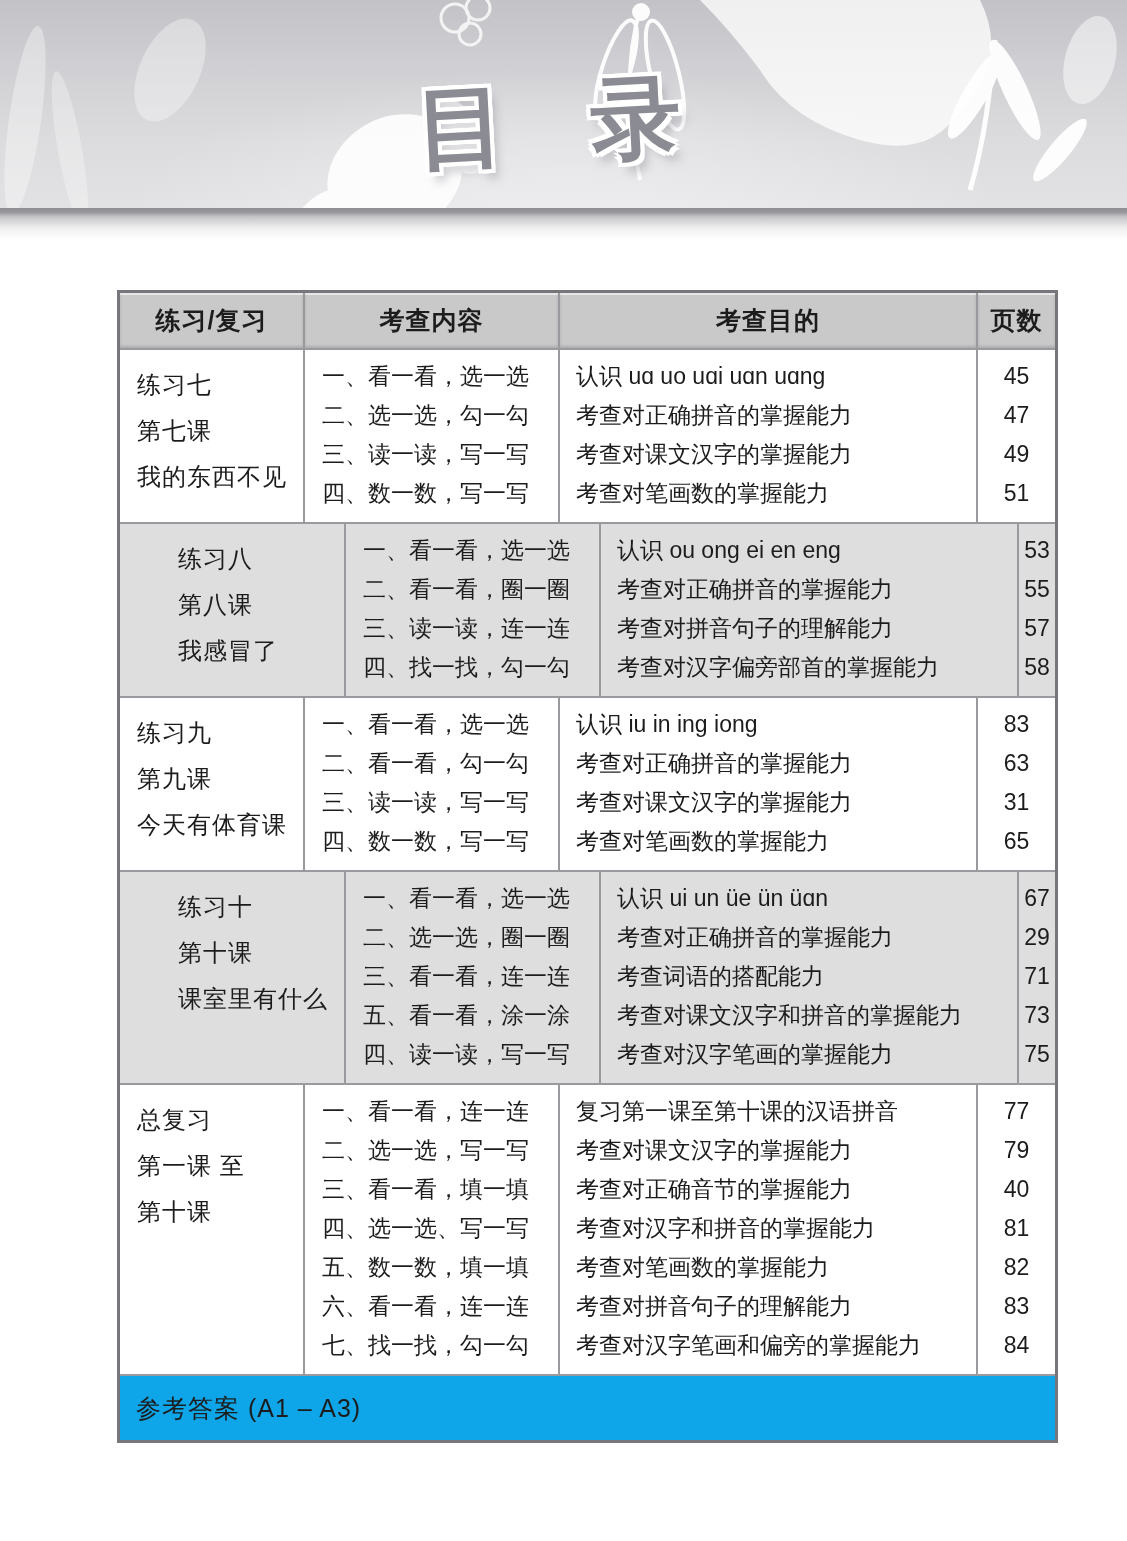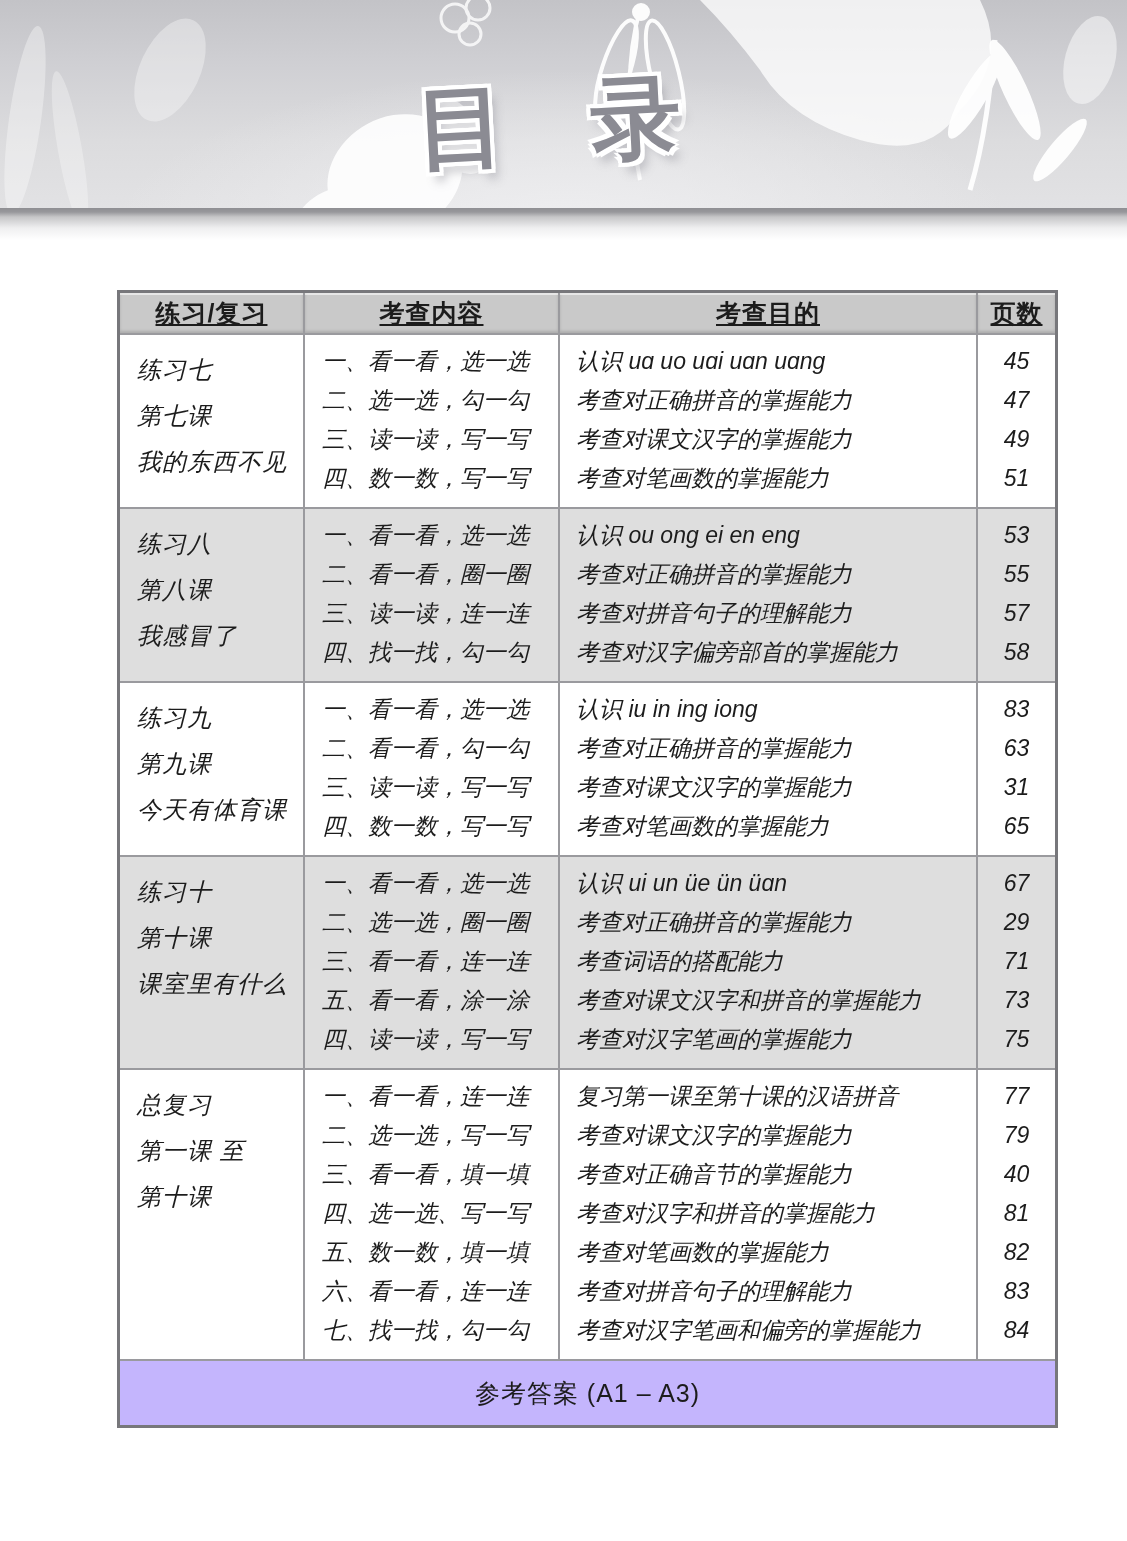--- a/index.html
+++ b/index.html
@@ -33,42 +33,41 @@
   .toc-table{
     margin:50px 0 0 117px;width:935px;
     border:3px solid #77777b;background:#fff;
     font-size:23px;color:#1c1c1c;
   }
   .thead{
     display:grid;grid-template-columns:185px 255px 418px 1fr;
     background:#c9c9c9;border-bottom:2px solid #9a9a9e;
   }
   .th{
-    height:40px;display:flex;align-items:center;justify-content:center;
+    height:55px;display:flex;align-items:center;justify-content:center;
     font-weight:bold;font-size:25px;letter-spacing:1px;
     box-shadow:inset 0 2px 0 rgba(255,255,255,.55), inset 0 -2px 3px rgba(0,0,0,.14);
-    text-decoration:underline;
   }
   .th:not(:last-child){border-right:2px solid #9a9a9e;}
   .group{display:grid;grid-template-columns:185px 255px 418px 1fr;}
   .group + .group{border-top:2px solid #9a9a9e;}
-  .g-gray{background:#dedede;}
+  .g-gray{background:#dedede;padding-left:41px;}
   .g-white{background:#ffffff;}
-  .cell{padding:7px 0 9px 0;font-style:italic;}
+  .cell{padding:7px 0 9px 0;}
   .cell:not(:last-child){border-right:2px solid #9a9a9e;}
   .ex{padding:12px 6px 0 17px;}
   .ex-line{line-height:46px;font-size:24px;letter-spacing:1px;white-space:nowrap;}
   .co{padding-left:17px;}
   .pu{padding-left:16px;}
   .line{line-height:39px;white-space:nowrap;}
   .pg .line{text-align:center;}
   .tfoot{
-    border-top:2px solid #9a9a9e;height:64px;background:#c4b5fd;
-    display:flex;align-items:center;justify-content:center;
-    font-size:25px;letter-spacing:1px;
+    border-top:2px solid #9a9a9e;height:64px;background:#0ea5e9;
+    display:flex;align-items:center;justify-content:flex-start;
+    font-size:25px;letter-spacing:1px;padding-left:16px;
   }
 </style>
 </head>
 <body>
 
 <header class="banner">
   <svg class="banner-deco" viewBox="0 0 1127 208" preserveAspectRatio="none">
 
     <ellipse cx="25" cy="120" rx="16" ry="95" fill="#ffffff" opacity="0.35" transform="rotate(8 25 120)"></ellipse>
     <ellipse cx="70" cy="150" rx="12" ry="80" fill="#ffffff" opacity="0.3" transform="rotate(-10 70 150)"></ellipse>

